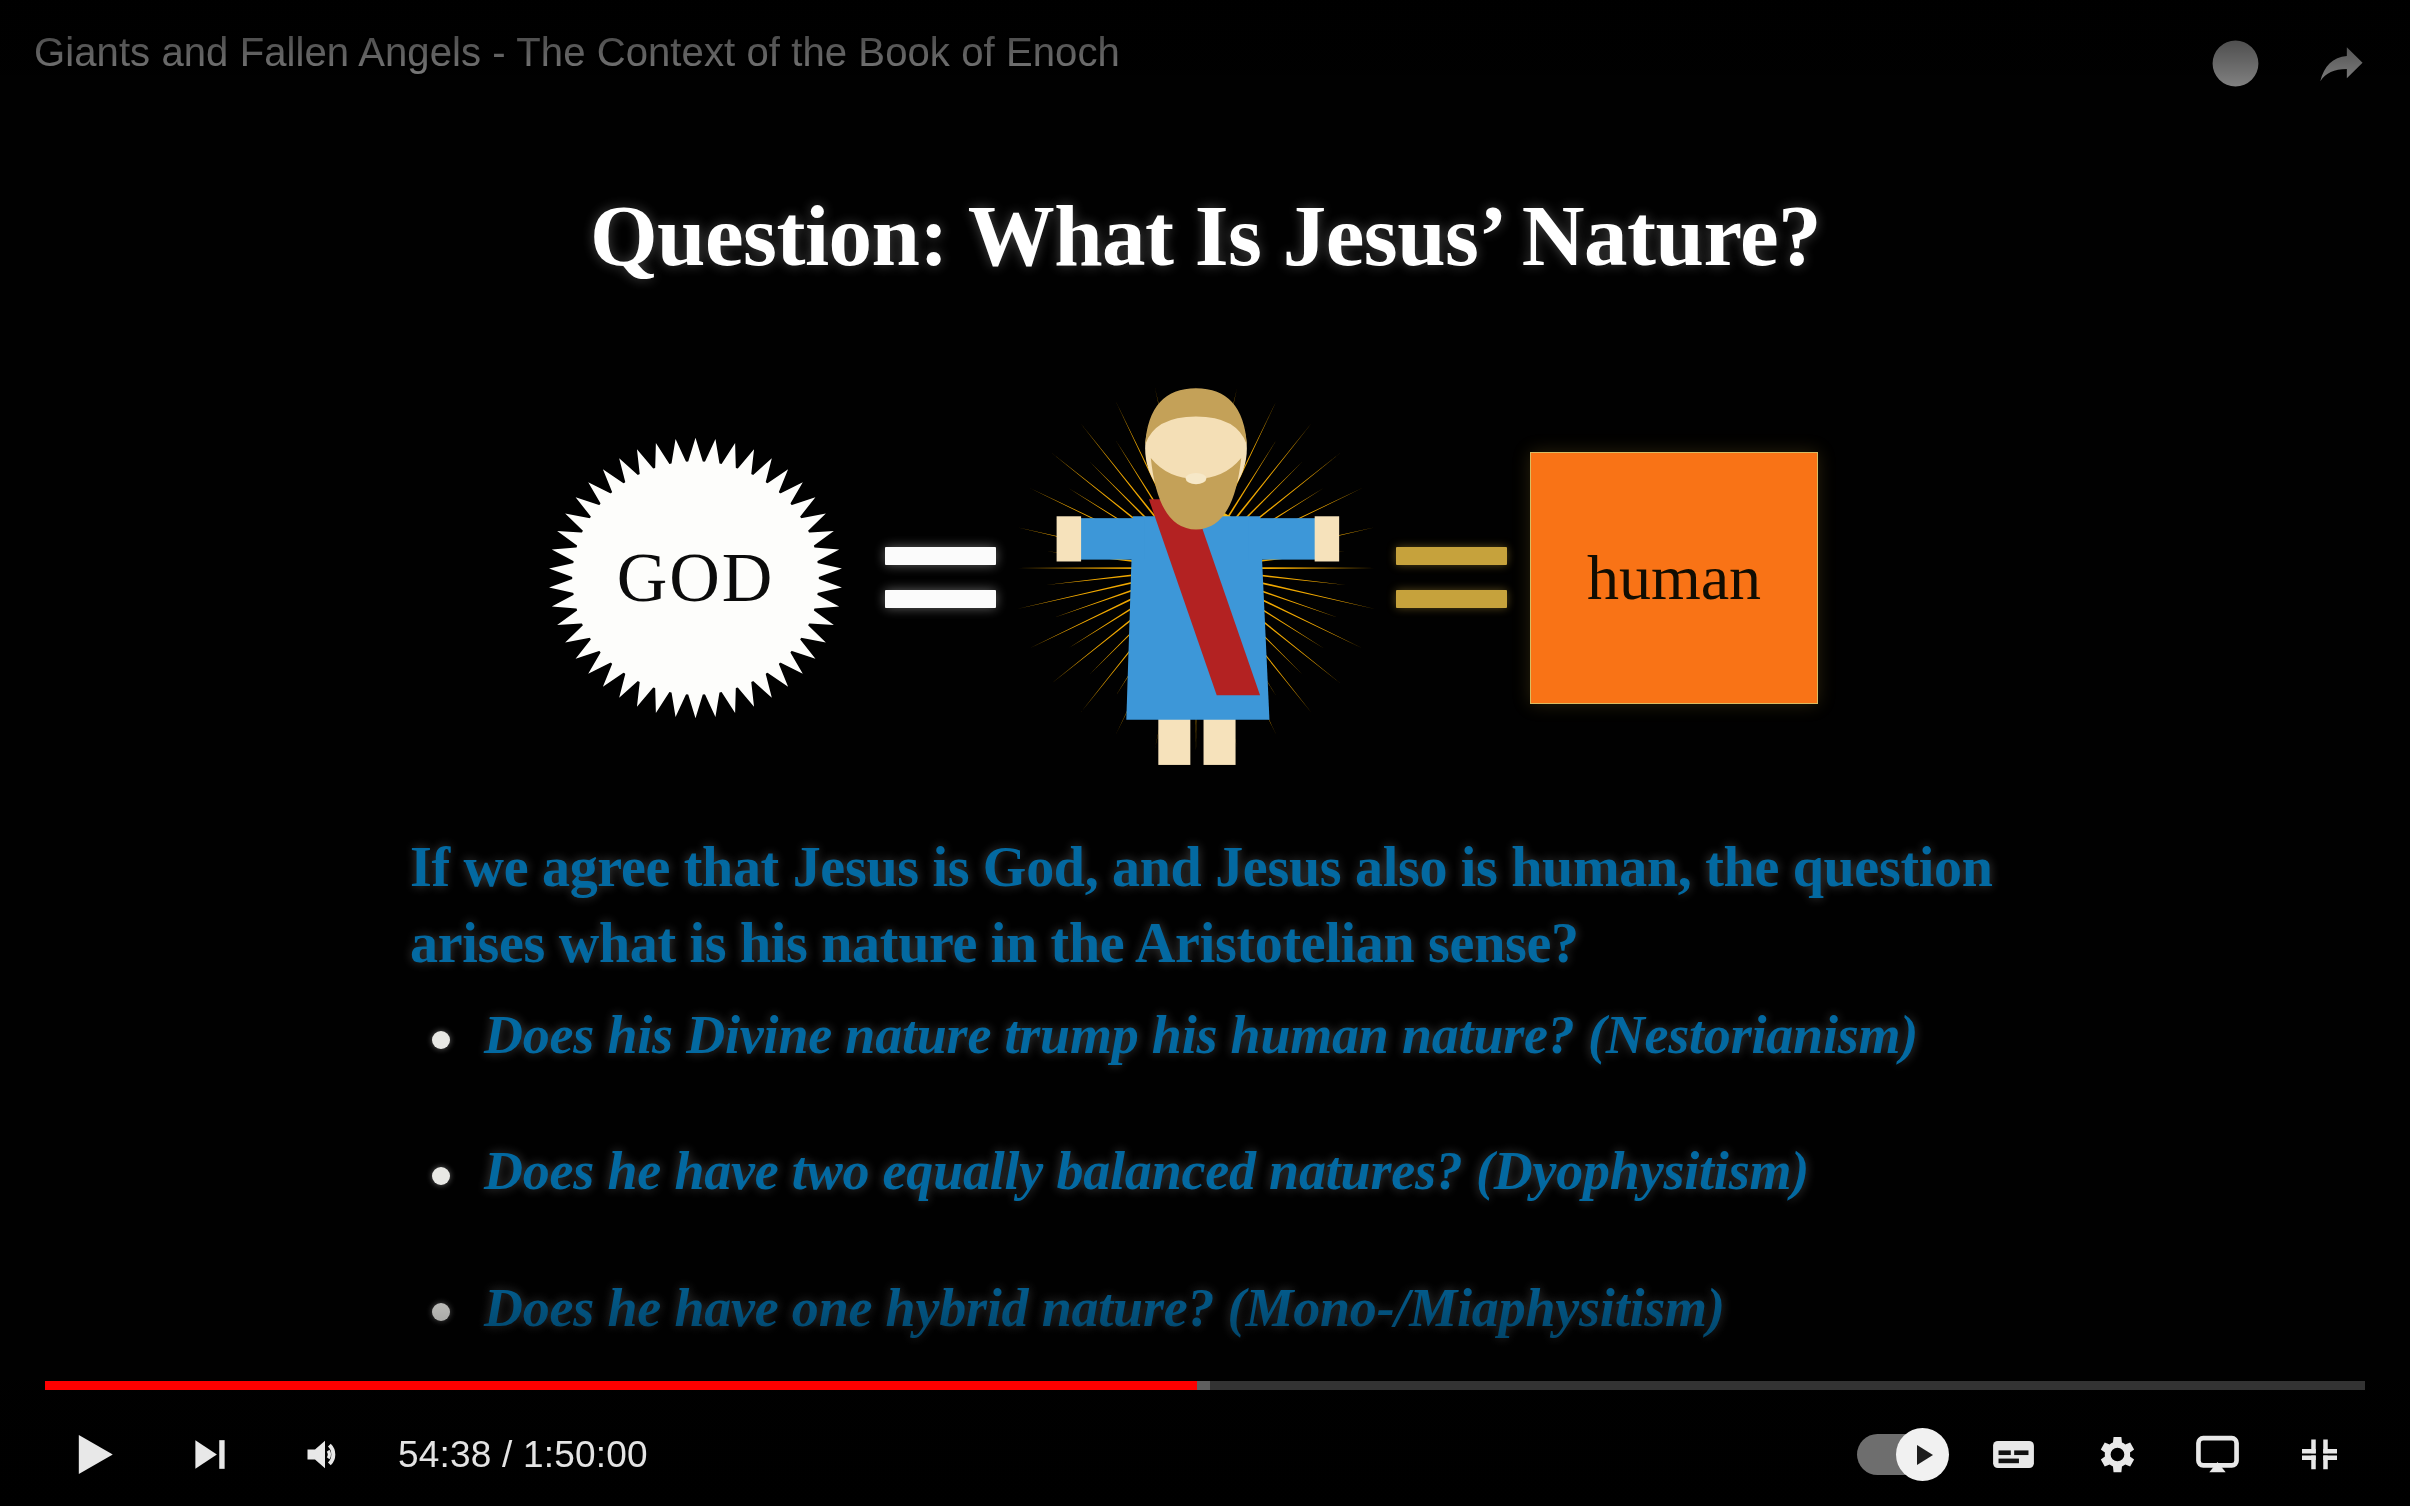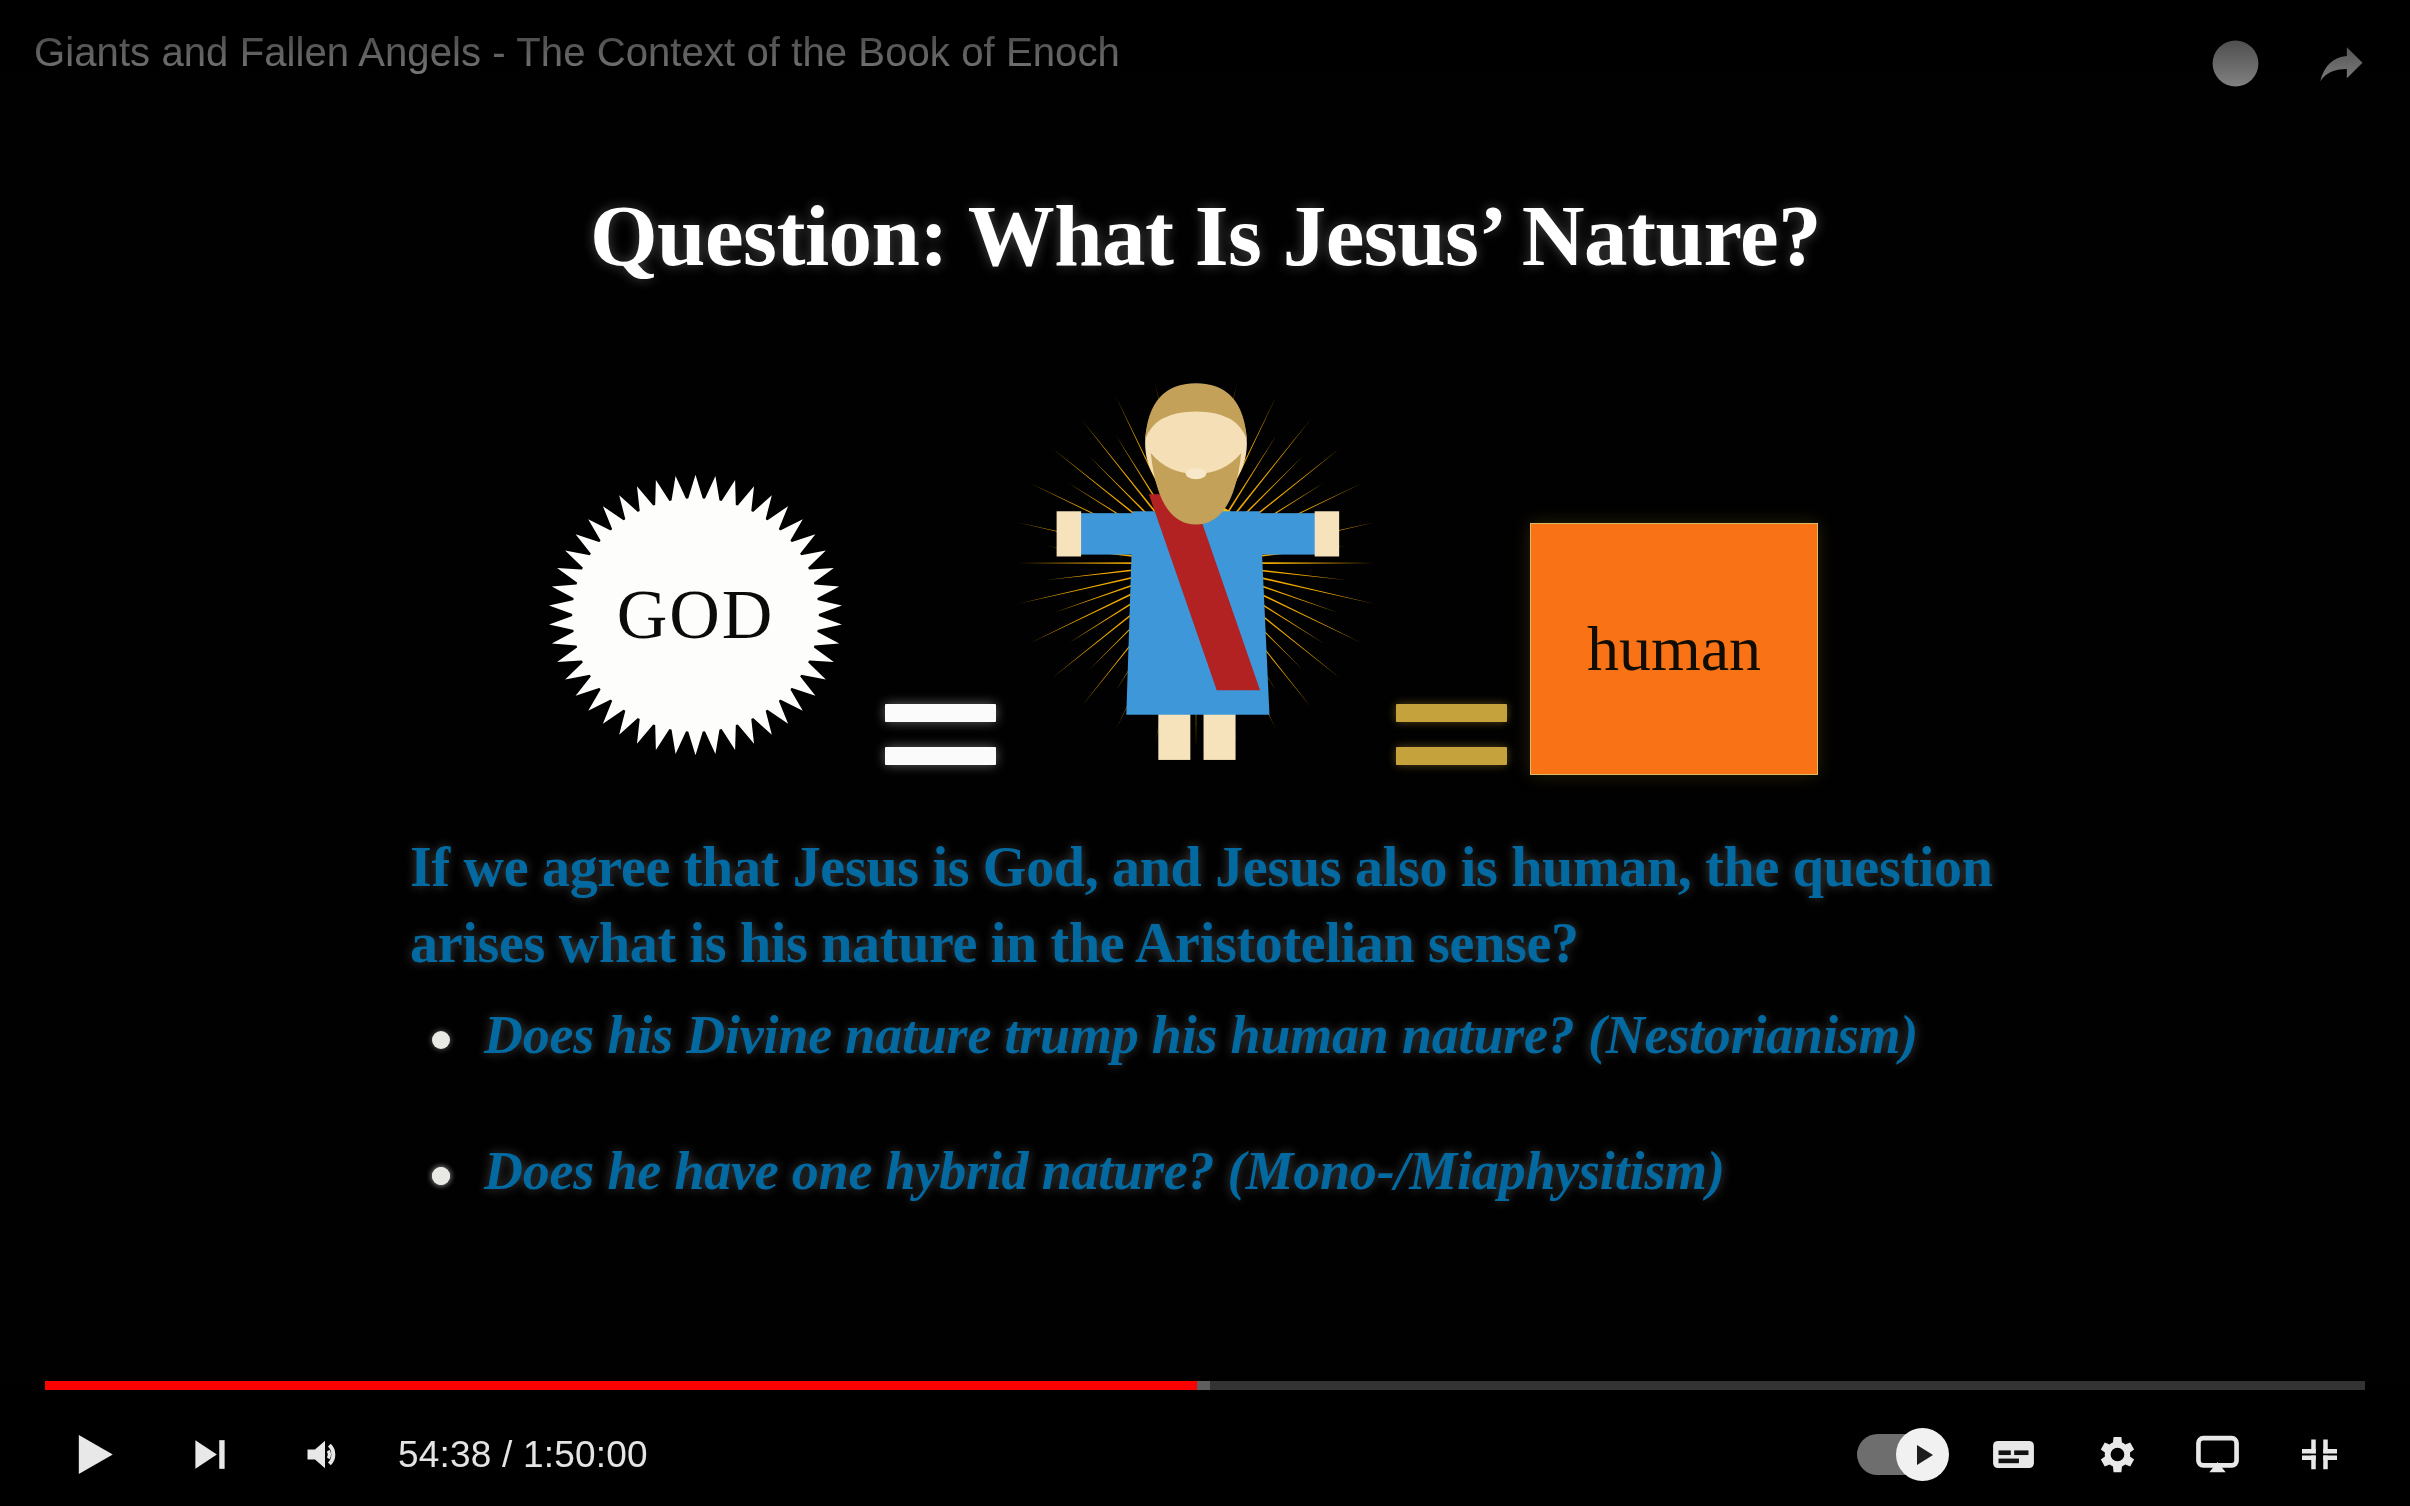--- a/index.html
+++ b/index.html
@@ -67,21 +67,21 @@
     font-size:87px;
     letter-spacing:-0.5px;
     text-shadow:0 0 13px rgba(255,255,255,0.28), 1.9px 2.8px 4.7px rgba(0,0,0,0.9);
   }
 
   
   #equation-row {
     position:absolute;
     top:380px; left:527px;
     width:1431px; height:395px;
-    display:flex; align-items:flex-end; justify-content:flex-start;
+    display:flex; align-items:center; justify-content:flex-start;
   }
 
   
   #god-burst {
     position:relative;
     width:337px; height:320px;
     flex:0 0 auto;
     display:flex; align-items:center; justify-content:center;
   }
   #god-burst svg { position:absolute; left:0; top:0; }
@@ -390,20 +390,21 @@
 
     <div id="slide-paragraph">If we agree that Jesus is God, and Jesus also is human, the question arises what is his nature in the Aristotelian sense?</div>
 
     <ul id="slide-bullets">
       <li>
         <span class="bullet-dot"></span>
         <span>Does his Divine nature trump his human nature? (Nestorianism)</span>
       </li>
       <li>
         <span class="bullet-dot"></span>
+        <span>Does he have two equally balanced natures? (Dyophysitism)</span>
       </li>
       <li>
         <span class="bullet-dot"></span>
         <span>Does he have one hybrid nature? (Mono-/Miaphysitism)</span>
       </li>
     </ul>
   </div>
 
   <div id="top-bar"></div>
 

